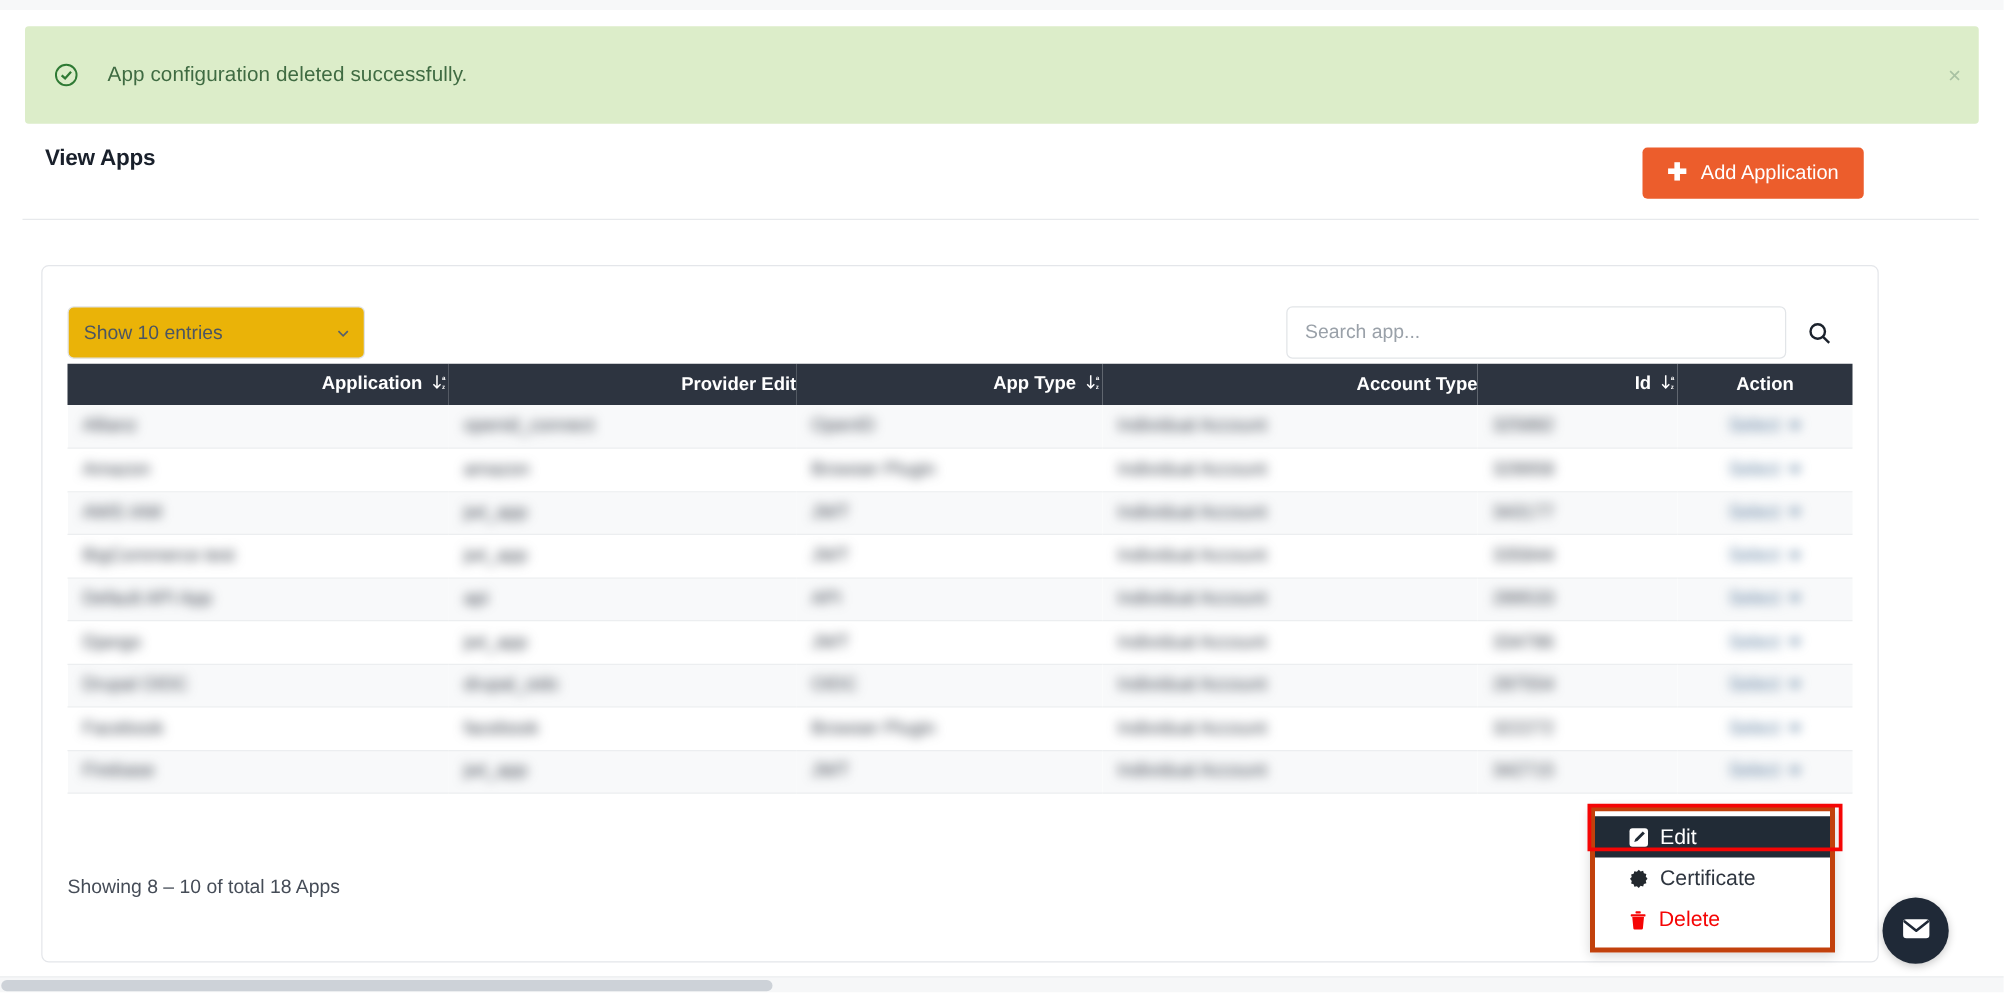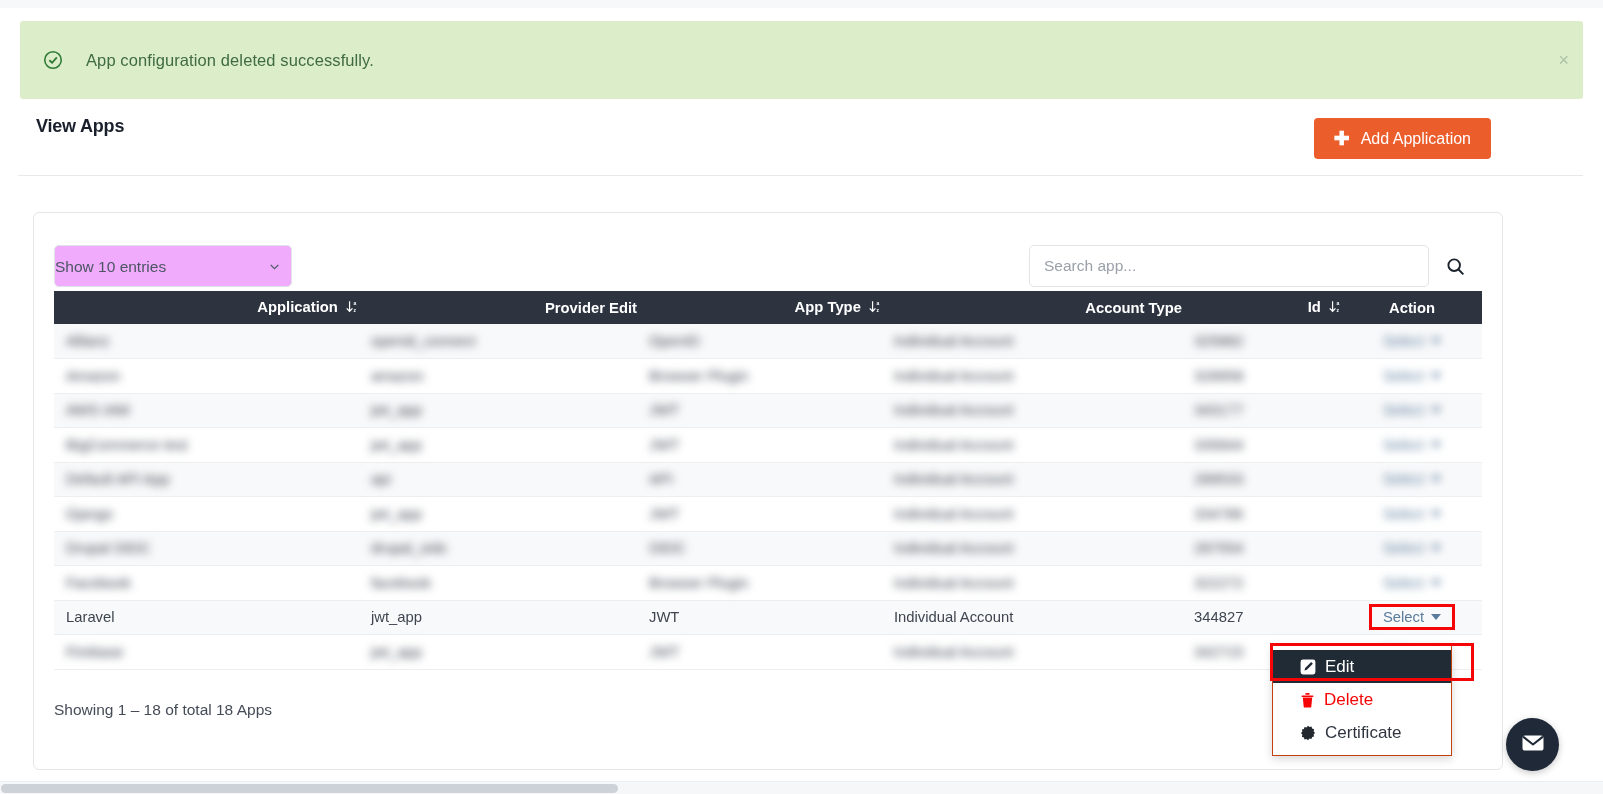--- a/index.html
+++ b/index.html
@@ -63,22 +63,22 @@
   .card {
     position: absolute; left: 33px; top: 212px;
     width: 1470px; height: 558px;
     background: #fff; border: 1px solid #e4e6ea; border-radius: 6px;
   }
 
   .controls { position: relative; height: 78px; }
   .entries-select {
     position: absolute; left: 20px; top: 32px;
     width: 238px; height: 42px;
-    border: 1px solid #dfe2e6; border-radius: 5px; background: #f0abfc;
-    font-size: 15.5px; color: #4b5563; padding: 0 34px 0 0;
+    border: 1px solid #dfe2e6; border-radius: 5px; background: #eab308;
+    font-size: 15.5px; color: #4b5563; padding: 0 34px 0 12px;
     font-family: "Liberation Sans", sans-serif;
     -webkit-appearance: none; appearance: none; cursor: pointer;
   }
   .entries-chevron {
     position: absolute; left: 233px; top: 46px; pointer-events: none;
     color: #55606c;
   }
   .search-wrap { position: absolute; right: 36px; top: 32px; display: flex; align-items: center; }
   .search-input {
     width: 400px; height: 42px;
@@ -126,22 +126,22 @@
   }
 
   .showing {
     position: absolute; left: 20px; top: 488px;
     font-size: 15.5px; color: #454c57;
   }
 
   
   .dropdown {
     position: absolute; left: 1272px; top: 645px;
-    width: 180px; background: #fff;
-    border: 1px solid #c2410c;
+    width: 196px; background: #fff;
+    border: 4px solid #c2410c;
     box-shadow: 0 3px 9px rgba(0,0,0,.16);
     padding: 4px 0 6px 0; z-index: 40;
   }
   .dd-item {
     height: 33px; display: flex; align-items: center; gap: 9px;
     padding: 0 12px 0 27px; font-size: 17px; color: #2e353f; cursor: pointer;
     white-space: nowrap;
   }
   .dd-item.active { background: #212b36; color: #fff; }
   .dd-item.danger { color: #f50505; }
@@ -353,77 +353,66 @@
             <td>Facebook</td>
             <td>facebook</td>
             <td>Browser Plugin</td>
             <td>Individual Account</td>
             <td>322272</td>
             <td class="action-cell"><span class="select-link">
                 <span>Select</span>
                 <span class="caret"></span>
               </span></td>
           </tr>
-          <tr>
-            <td>Laravel</td>
-            <td>jwt_app</td>
-            <td>JWT</td>
-            <td>Individual Account</td>
-            <td>344827</td>
-            <td class="action-cell"><span class="select-link sel-highlight">
-                <span>Select</span>
-                <span class="caret"></span>
-              </span></td>
-          </tr>
           <tr class="blurred">
             <td>Firebase</td>
             <td>jwt_app</td>
             <td>JWT</td>
             <td>Individual Account</td>
             <td>342715</td>
             <td class="action-cell"><span class="select-link">
                 <span>Select</span>
                 <span class="caret"></span>
               </span></td>
           </tr>
         </tbody>
     </table>
   </div>
 
-  <div class="showing">Showing 1 – 18 of total 18 Apps</div>
+  <div class="showing">Showing 8 – 10 of total 18 Apps</div>
 </div>
 
 <div class="dropdown">
   <div class="dd-item active">
     <span class="dd-icon">
       <svg width="16" height="16" viewBox="0 0 16 16" fill="#fff">
         <rect x="0.6" y="0.6" width="14.8" height="14.8" rx="2.4"></rect>
         <path d="M11.2 3.1 12.9 4.8 6.9 10.8 4.4 11.6 5.2 9.1z" fill="#212b36"></path>
       </svg>
     </span>
     <span>Edit</span>
+  </div>
+  <div class="dd-item">
+    <span class="dd-icon">
+      <svg width="16" height="16" viewBox="0 0 16 16" fill="#23282e">
+        <path d="M8 .7l1.5 1.4 2-.5.6 2 2 .6-.5 2L15 8l-1.4 1.5.5 2-2 .6-.6 2-2-.5L8 15.3 6.5 13.9l-2 .5-.6-2-2-.6.5-2L1 8l1.4-1.5-.5-2 2-.6.6-2 2 .5z"></path>
+      </svg>
+    </span>
+    <span>Certificate</span>
   </div>
   <div class="dd-item danger">
     <span class="dd-icon">
       <svg width="15" height="16" viewBox="0 0 15 16" fill="#f50505">
         <rect x="1.6" y="3.4" width="11.8" height="1.7" rx=".5"></rect>
         <rect x="5.4" y=".9" width="4.2" height="1.9" rx=".6"></rect>
         <path d="M2.8 5.6h9.4l-.9 9.1a1 1 0 0 1-1 .9H4.7a1 1 0 0 1-1-.9z"></path>
       </svg>
     </span>
     <span>Delete</span>
   </div>
-  <div class="dd-item">
-    <span class="dd-icon">
-      <svg width="16" height="16" viewBox="0 0 16 16" fill="#23282e">
-        <path d="M8 .7l1.5 1.4 2-.5.6 2 2 .6-.5 2L15 8l-1.4 1.5.5 2-2 .6-.6 2-2-.5L8 15.3 6.5 13.9l-2 .5-.6-2-2-.6.5-2L1 8l1.4-1.5-.5-2 2-.6.6-2 2 .5z"></path>
-      </svg>
-    </span>
-    <span>Certificate</span>
-  </div>
 </div>
 <div class="edit-outline"></div>
 
 <button class="chat-btn">
   <span>
     <svg width="26" height="26" viewBox="0 0 24 24" fill="#fff">
       <rect x="2.3" y="5" width="19.4" height="14" rx="2.4"></rect>
       <path d="M3.4 6.6 12 13.4l8.6-6.8" fill="none" stroke="#1f2937" stroke-width="1.9" stroke-linecap="round" stroke-linejoin="round"></path>
     </svg>
   </span>

